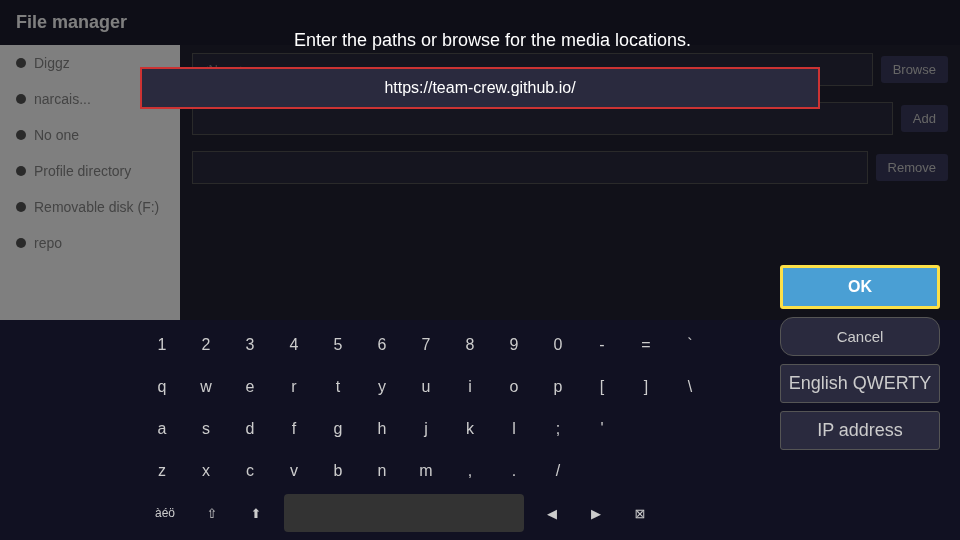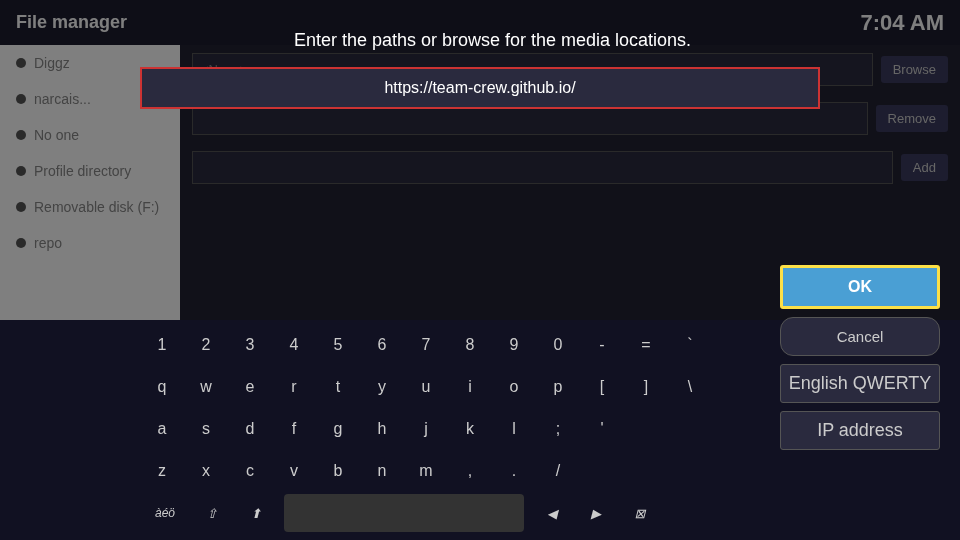--- a/index.html
+++ b/index.html
@@ -164,21 +164,20 @@
     .kb-special {
       display: inline-flex;
       align-items: center;
       justify-content: center;
       height: 38px;
       color: #ccc;
       font-size: 13px;
       cursor: pointer;
       user-select: none;
       padding: 0 6px;
-      font-style: italic;
     }
 
     .kb-spacebar {
       display: inline-flex;
       align-items: center;
       justify-content: center;
       width: 240px;
       height: 38px;
       background: #333;
       border-radius: 4px;
@@ -260,21 +259,20 @@
       font-size: 13px;
     }
   </style>
 </head>
 <body>
 
 <div class="bg-screen">
 
   <div class="top-bar">
     <span class="top-bar-title">File manager</span>
-    <span class="top-bar-time">7:04 AM</span>
   </div>
 
   <div class="sidebar">
     <div class="sidebar-item">
       <div class="dot"></div>
       <span>Diggz</span>
     </div>
     <div class="sidebar-item">
       <div class="dot"></div>
       <span>narcais...</span>
@@ -297,25 +295,25 @@
     </div>
   </div>
 
   <div class="main-content">
     <div class="bg-input-row">
       <input class="bg-input" value="&lt;None&gt;" readonly="" style="">
       <button class="browse-btn">Browse</button>
     </div>
     <div class="bg-input-row">
       <input class="bg-input" value="" readonly="" style="">
-      <button class="browse-btn">Remove</button>
+      <button class="browse-btn">Add</button>
     </div>
     <div class="bg-input-row">
       <input class="bg-input" value="" readonly="" style="">
-      <button class="browse-btn">Add</button>
+      <button class="browse-btn">Remove</button>
     </div>
   </div>
 </div>
 
 <div class="dialog-overlay">
   <p class="dialog-prompt">Enter the paths or browse for the media locations.</p>
 
   <div class="url-input-container">
     <input class="url-input" type="text" value="https://team-crew.github.io/" style="">
   </div>

